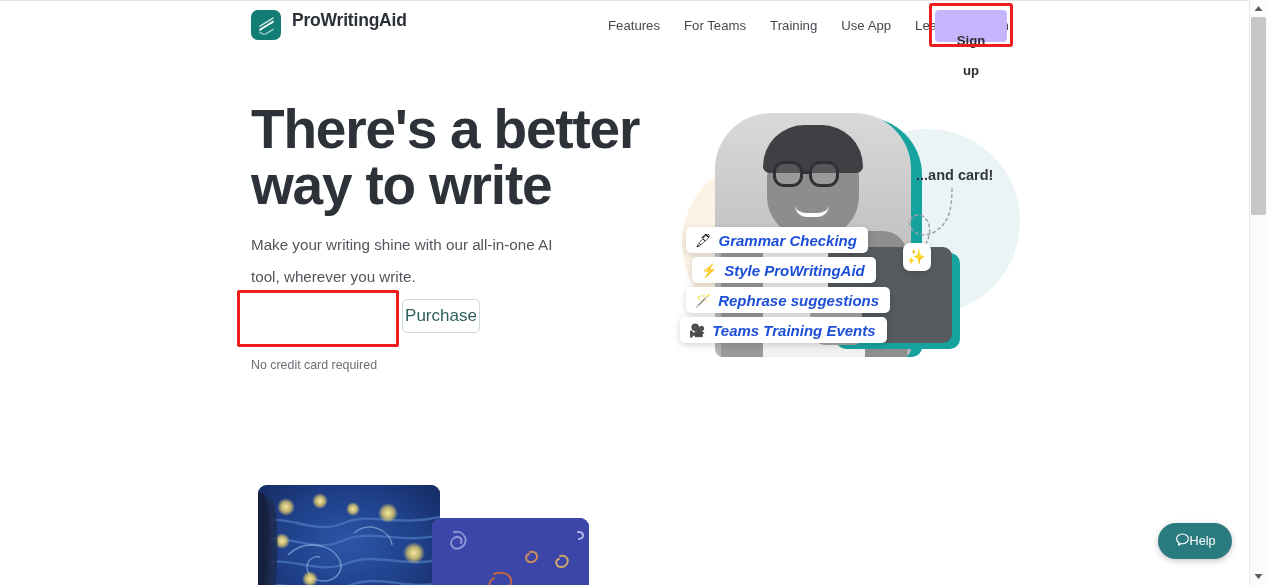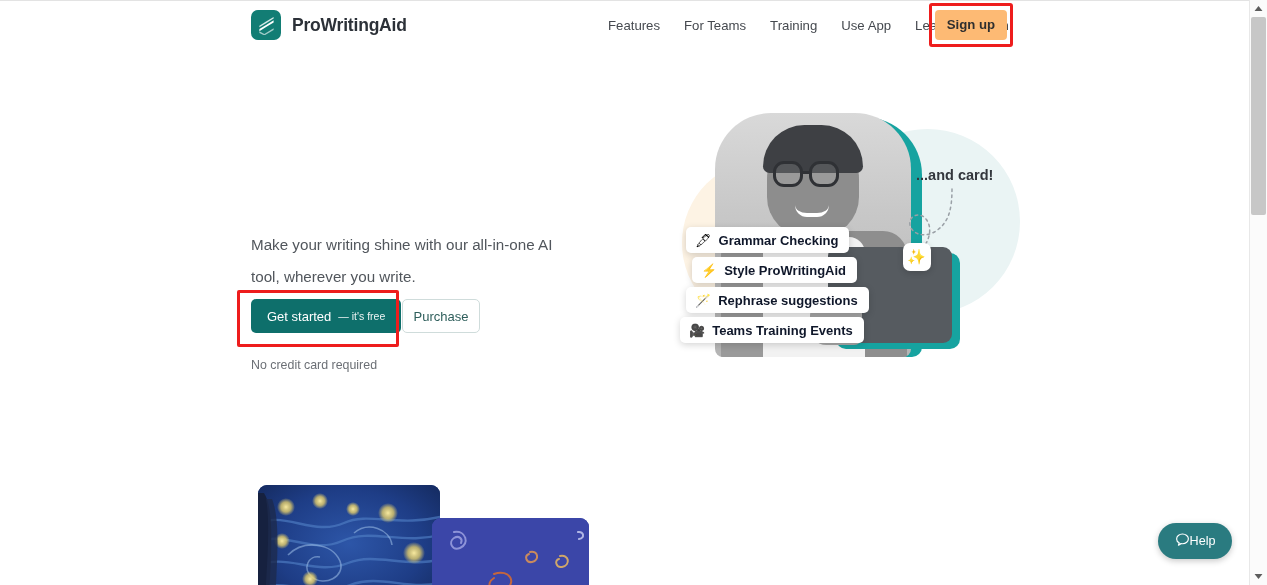--- a/index.html
+++ b/index.html
@@ -38,21 +38,20 @@
     left: 0; top: 0;
     width: 1249px;
     height: 49px;
     background: #ffffff;
   }
 
   #brand {
     position: absolute;
     left: 251px; top: 9px;
     display: flex;
-    align-items: center;
     gap: 11px;
     text-decoration: none;
   }
   #brand-mark {
     width: 30px; height: 30px;
     border-radius: 7px;
     background: #127d74;
     display: flex; align-items: center; justify-content: center;
     flex: none;
   }
@@ -91,30 +90,30 @@
     position: absolute;
     inset: 0;
     border: 3px solid #ee1d1d;
     border-radius: 3px;
     pointer-events: none;
   }
   #signup-btn {
     position: absolute;
     left: 6px; top: 7px;
     width: 72px; height: 30px;
-    background: #fdba74;
+    background: #c4b5fd;
     border: none;
     border-radius: 4px;
     color: #2f2f2f;
     font-family: "Liberation Sans", sans-serif;
     font-size: 13.2px;
     font-weight: bold;
     cursor: pointer;
     line-height: 30px;
-    padding: 0;
+    padding: 16px;
     text-align: center;
   }
 
   
   #hero-title {
     position: absolute;
     left: 251px; top: 100px;
     width: 400px;
     font-size: 55px;
     line-height: 56px;
@@ -163,21 +162,21 @@
   }
   #btn-purchase {
     position: absolute;
     left: 402px; top: 298px;
     width: 78px; height: 34px;
     background: #ffffff;
     border: 1px solid #cfdcdb;
     border-radius: 5px;
     color: #2f5f5c;
     font-family: "Liberation Sans", sans-serif;
-    font-size: 13px;
+    font-size: 17px;
     cursor: pointer;
   }
   #no-credit {
     position: absolute;
     left: 251px; top: 357px;
     font-size: 12.4px;
     color: #6b6f75;
   }
 
   
@@ -303,23 +302,24 @@
     border-radius: 5px;
     box-shadow: 0 2px 7px rgba(0,0,0,0.17);
     display: flex;
     align-items: center;
     gap: 7px;
     padding: 0 11px 0 9px;
     white-space: nowrap;
   }
   .pill .pill-icon { font-size: 13px; line-height: 1; }
   .pill .pill-label {
-    font-size: 13px;
+    font-size: 15px;
     font-weight: bold;
-    color: #0f172a;
+    color: #1d4ed8;
+    font-style: italic;
   }
   #pill-0 { left: 26px; top: 126px; }
   #pill-1 { left: 32px; top: 156px; }
   #pill-2 { left: 26px; top: 186px; }
   #pill-3 { left: 20px; top: 216px; }
 
   
   #and-more {
     position: absolute;
     left: 256px; top: 66px;
@@ -450,26 +450,23 @@
         <a class="nav-link" href="#">Log in</a>
       </nav>
 
       <div id="signup-wrap">
         <button id="signup-btn">Sign up</button>
         <div id="signup-annot"></div>
       </div>
 
     </div>
 
+    <h1 id="hero-title">There's a better way to write</h1>
     <p id="hero-sub">Make your writing shine with our all-in-one AI tool, wherever you write.</p>
 
-    <button id="btn-getstarted">
-      <span>Get started</span>
-      <span class="free">— it's free</span>
-    </button>
     <div id="cta-annot"></div>
 
     <button id="btn-purchase">Purchase</button>
 
     <div id="no-credit">No credit card required</div>
 
     <div id="hero-art">
 
       <div class="blob" id="blob-cream"></div>
       <div class="blob" id="blob-mint"></div>

